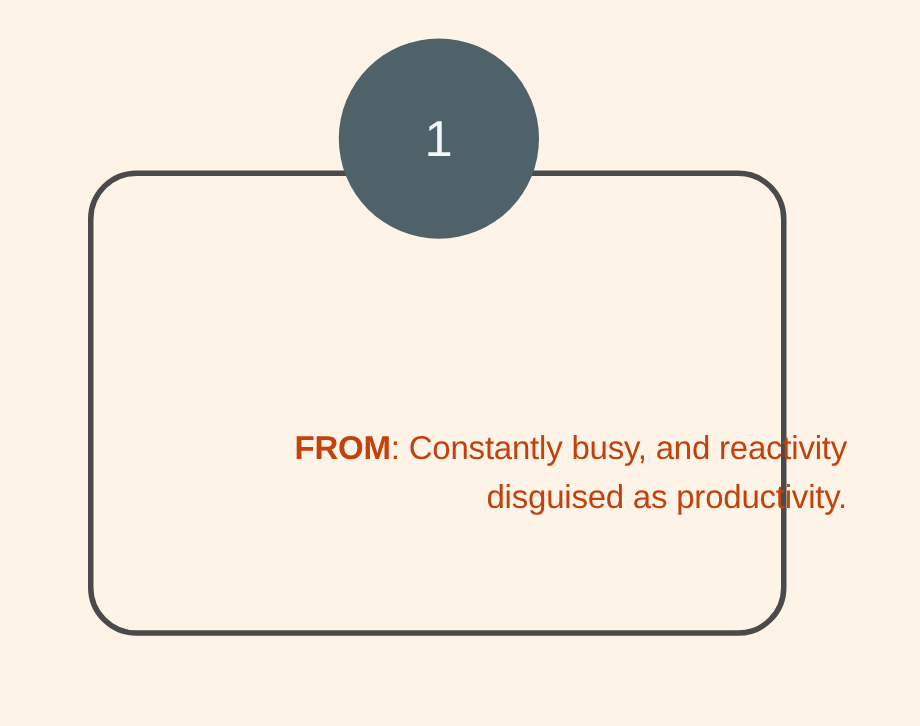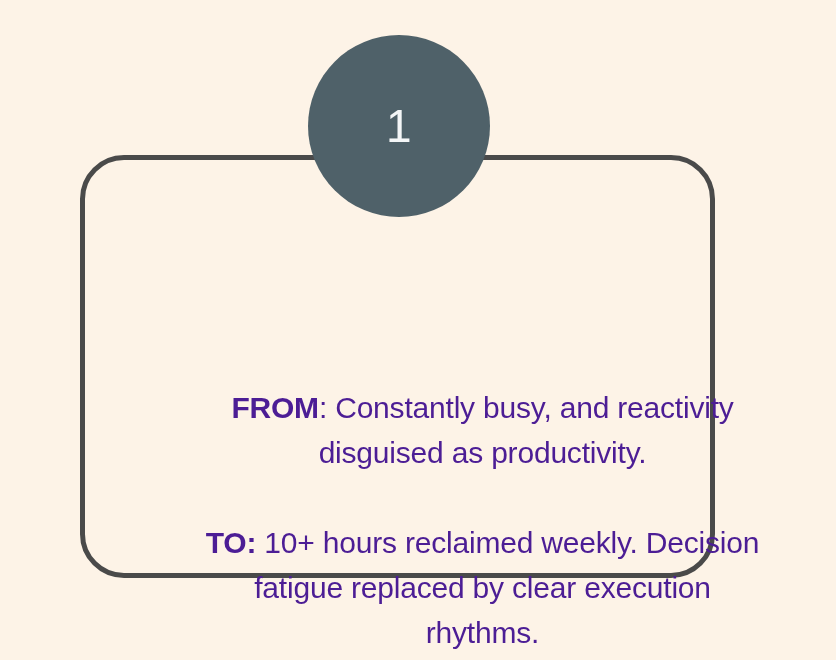--- a/index.html
+++ b/index.html
@@ -33,22 +33,22 @@
     border-radius: 44px;
     background: transparent;
   }
 
   
   .card-text {
     position: absolute;
     left: 110px;
     top: 225px;
     width: 575px;
-    text-align: center;
-    color: #4c1d95;
+    text-align: right;
+    color: #c2410c;
     font-size: 30px;
     line-height: 45px;
     letter-spacing: -0.2px;
   }
 
   .para {
     margin: 0;
   }
 
   .para-gap {
@@ -86,21 +86,20 @@
 
 <div id="stage">
 
   <div class="card">
     <div class="card-text">
 
       <p class="para"><span class="lead">FROM</span><span>: </span><span>Constantly busy, and reactivity disguised as productivity.</span></p>
 
       <div class="para-gap"></div>
 
-      <p class="para"><span class="lead">TO:</span><span> </span><span>10+ hours reclaimed weekly. Decision fatigue replaced by clear execution rhythms.</span></p>
 
     </div>
   </div>
 
   <div class="badge">
     <span class="badge-number">1</span>
   </div>
 
 </div>
 

